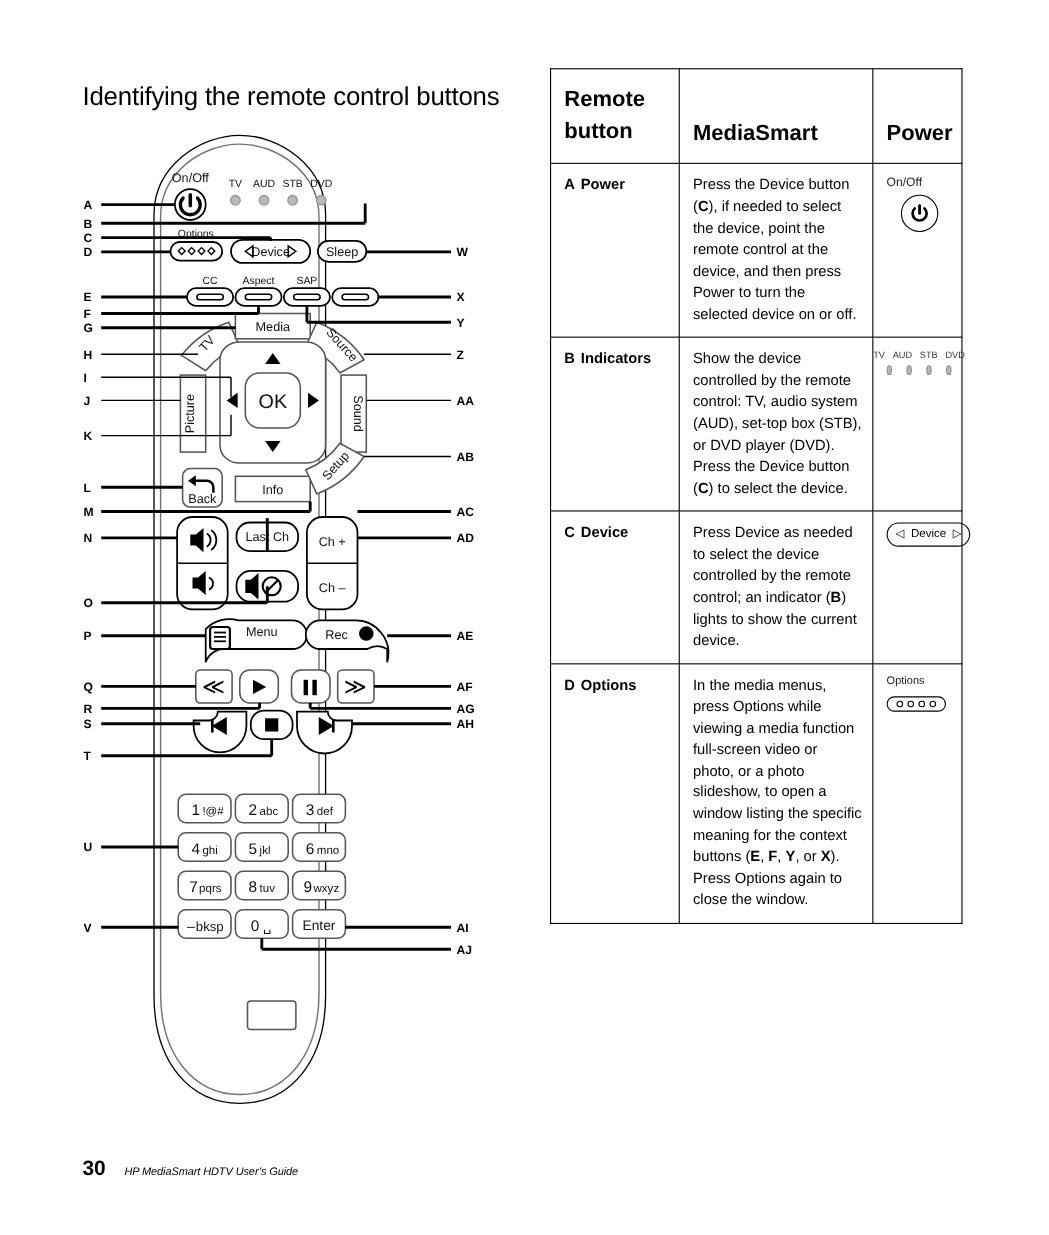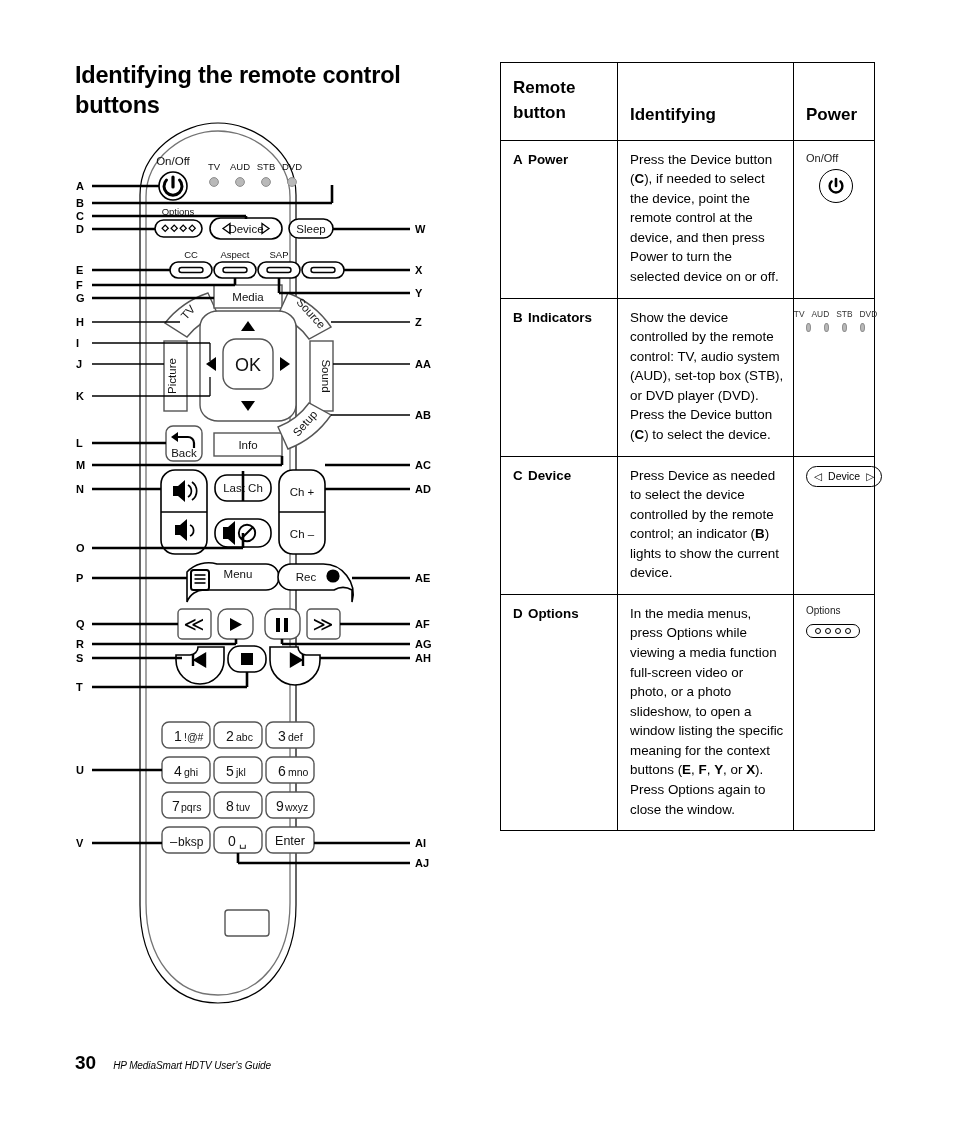--- a/index.html
+++ b/index.html
@@ -8,22 +8,22 @@
     background:#ffffff;
     font-family:"Liberation Sans", sans-serif;
     color:#000;
     position:relative;
     overflow:hidden;
   }
   .page{position:absolute;inset:0;}
 
   
   #page-title{
-    position:absolute;left:75px;top:44px;width:380px;
-    font-size:23.5px;font-weight:bold;line-height:1.28;
+    position:absolute;left:75px;top:56px;width:380px;
+    font-size:23.5px;font-weight:normal;line-height:1.28;
     letter-spacing:-0.2px;
   }
 
   
   #footer{position:absolute;left:75px;top:1052px;display:flex;align-items:baseline;gap:17px;}
   #footer .pg{font-size:19px;font-weight:bold;}
   #footer .ft{font-size:10px;font-style:italic;letter-spacing:-0.1px;}
 
   
   #spec-table{
@@ -35,21 +35,21 @@
     border:1.4px solid #000;
     vertical-align:top;
     padding:9px 9px 11px 12px;
     font-size:13.4px;
     line-height:1.46;
     text-align:left;
   }
   #spec-table col.c1{width:117px;}
   #spec-table col.c2{width:176px;}
   #spec-table col.c3{width:81px;}
-  #spec-table th{font-weight:bold;font-size:17px;padding-top:13px;padding-bottom:14px;}
+  #spec-table th{font-weight:bold;font-size:20px;padding-top:13px;padding-bottom:14px;}
   #spec-table th.desc,#spec-table th.icon{vertical-align:bottom;padding-bottom:12px;}
   .rowlabel{font-weight:bold;font-size:14.4px;white-space:nowrap;}
   .rowlabel .ltr{display:inline-block;width:15px;}
   .desc-cell b{font-weight:bold;}
   .icon-cell{text-align:center;padding-top:12px;}
 
   
   .ic-onoff-label{font-size:11px;color:#222;margin-bottom:3px;}
   .ic-power-circle{
     width:32px;height:32px;border:1.8px solid #000;border-radius:50%;
@@ -491,21 +491,21 @@
         <col class="c1">
         <col class="c2">
         <col class="c3">
       </colgroup>
     <thead>
       <tr>
         <th>
           <span>Remote</span><br>
           <span>button</span>
         </th>
-        <th class="desc">Identifying</th>
+        <th class="desc">MediaSmart</th>
         <th class="icon">Power</th>
       </tr>
     </thead>
     <tbody>
 
       <tr>
         <td class="rowlabel">
           <span class="ltr">A</span><span>Power</span>
         </td>
         <td class="desc-cell">

